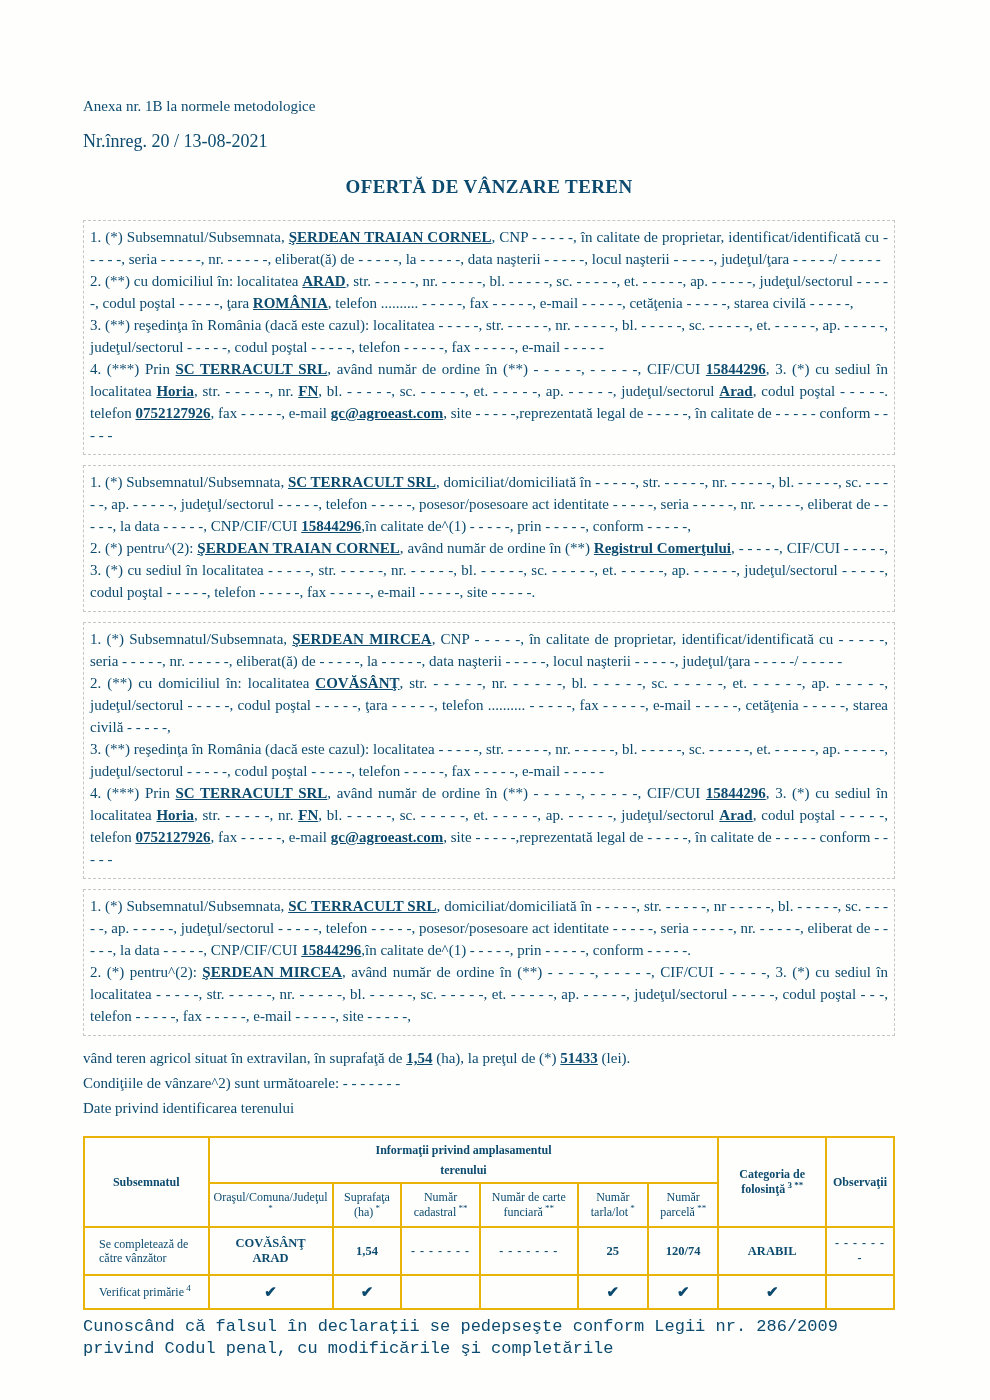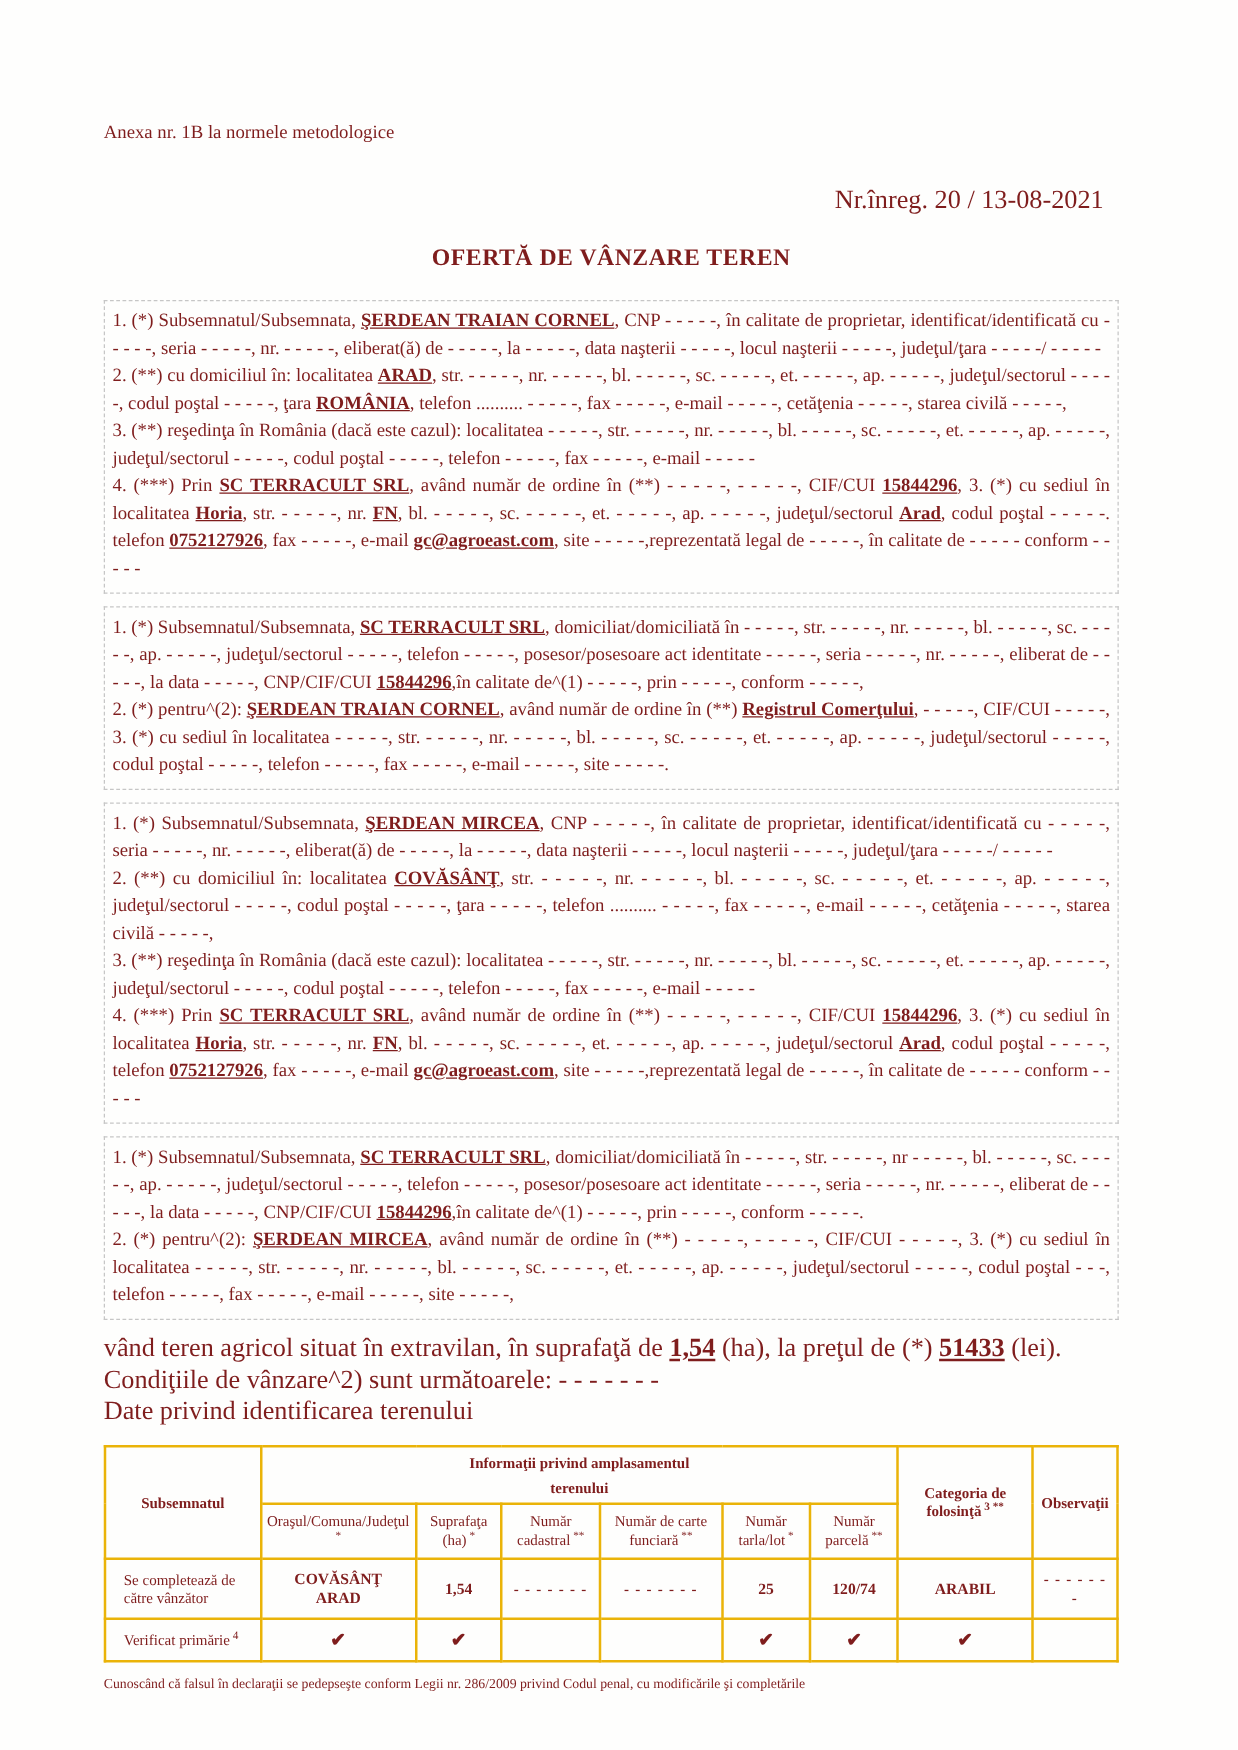--- a/index.html
+++ b/index.html
@@ -2,36 +2,36 @@
 <html><head>
 <meta charset="utf-8">
 <style>
   html,body{margin:0;padding:0;background:#ffffff;}
   .page{
     position:relative;
     width:990px;height:1400px;
     box-sizing:border-box;
     padding:98px 95px 0 83px;
     background:#fefefd;
-    color:#7f1d1d;
+    color:#0c4a6e;
     font-family:"Liberation Serif","DejaVu Serif",serif;
     overflow:hidden;
   }
   .annex{font-size:15px;}
-  .regno{margin-top:32px;text-align:right;font-size:21px;padding-right:12px;}
+  .regno{margin-top:16px;text-align:left;font-size:18px;padding-right:12px;}
   .title{margin-top:24px;text-align:center;font-weight:bold;font-size:19px;letter-spacing:.4px;}
   #blocks{margin-top:22px;}
   .block{
     border:1px dashed #c6c6c6;
     padding:5px 6px 8px 6px;
     margin-bottom:10px;
   }
   .block p{margin:0;font-size:15px;line-height:22px;text-align:justify;}
   .b{font-weight:bold;text-decoration:underline;}
-  .closing{margin:0;font-size:21px;line-height:25px;text-align:left;}
+  .closing{margin:0;font-size:15px;line-height:25px;text-align:left;}
   .closing.first{margin-top:8px;}
   table{
     width:100%;
     border-collapse:collapse;
     margin-top:15px;
     font-family:"Liberation Serif","DejaVu Serif",serif;
   }
   th,td{
     border:2px solid #eab308;
     padding:2px 4px;
@@ -44,21 +44,21 @@
   th.group{white-space:pre-line;line-height:20px;}
   thead tr.tier1 th{height:38px;}
   thead tr.tier2 th{height:38px;}
   td.rowlabel{text-align:left;padding-left:14px;font-size:12px;line-height:14px;}
   tr.vals td{height:42px;}
   tr.checks td{height:28px;}
   td.val{font-weight:bold;white-space:pre-line;font-size:12.5px;line-height:15px;}
   td.dash{font-weight:bold;letter-spacing:1px;font-size:12px;}
   td.check{font-weight:bold;font-size:15px;}
   sup{font-size:9px;line-height:0;}
-  .footer{margin:6px 0 0;font-size:11px;line-height:22px;}
+  .footer{margin:6px 0 0;font-size:17px;line-height:22px;font-family:Liberation Mono, monospace;}
 </style>
 </head>
 <body>
 
 <div class="page">
   <div class="annex">Anexa nr. 1B la normele metodologice</div>
   <div class="regno">Nr.înreg. 20 / 13-08-2021</div>
   <div class="title">OFERTĂ DE VÂNZARE TEREN</div>
 
   <div id="blocks">

